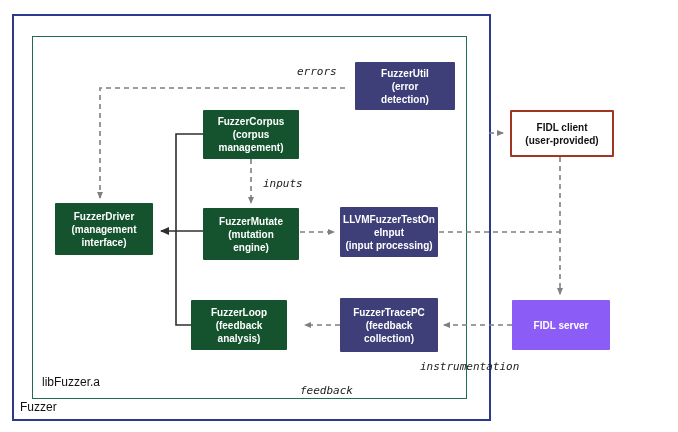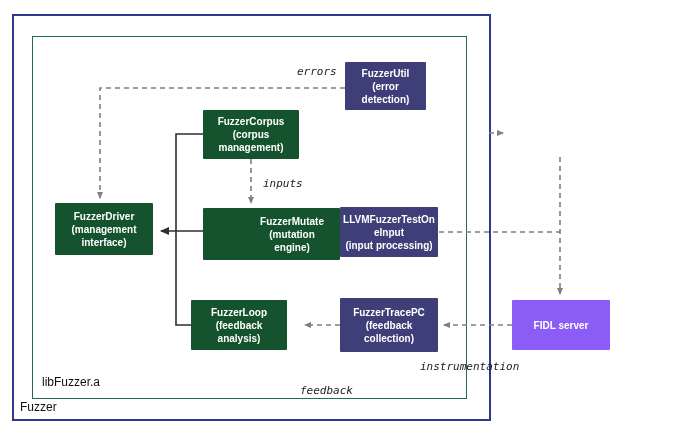--- a/index.html
+++ b/index.html
@@ -74,48 +74,50 @@
     <line x1="489" y1="133" x2="503" y2="133" stroke="#7f7f7f" stroke-width="1.6" stroke-dasharray="5 4" marker-end="url(#arrow-gray)"></line>
 
     <line x1="512" y1="325" x2="444" y2="325" stroke="#7f7f7f" stroke-width="1.6" stroke-dasharray="5 4" marker-end="url(#arrow-gray)"></line>
 
     <line x1="340" y1="325" x2="305" y2="325" stroke="#7f7f7f" stroke-width="1.6" stroke-dasharray="5 4" marker-end="url(#arrow-gray)"></line>
 
     <polyline points="203,134 176,134 176,325 203,325" fill="none" stroke="#2f2f2f" stroke-width="1.6"></polyline>
     <line x1="203" y1="231" x2="161" y2="231" stroke="#2f2f2f" stroke-width="1.6" marker-end="url(#arrow-dark)"></line>
   </svg>
 
-  <div class="box indigo" style="left:345px;top:62px;width:81px;height:48px;">FuzzerUtil
+  <div class="box indigo" style="left:355px;top:62px;width:100px;height:48px;">FuzzerUtil
 (error
 detection)</div>
 
   <div class="box green" style="left:203px;top:110px;width:96px;height:49px;">FuzzerCorpus
 (corpus
 management)</div>
 
   <div class="box green" style="left:55px;top:203px;width:98px;height:52px;">FuzzerDriver
 (management
 interface)</div>
 
-  <div class="box green" style="left:203px;top:208px;width:96px;height:52px;padding-left:41px;">FuzzerMutate
+  <div class="box green" style="left:203px;top:208px;width:96px;height:52px;">FuzzerMutate
 (mutation
 engine)</div>
 
   <div class="box indigo small" style="left:340px;top:207px;width:98px;height:50px;">LLVMFuzzerTestOn
 eInput
 (input processing)</div>
 
   <div class="box green" style="left:191px;top:300px;width:96px;height:50px;">FuzzerLoop
 (feedback
 analysis)</div>
 
   <div class="box indigo" style="left:340px;top:298px;width:98px;height:54px;">FuzzerTracePC
 (feedback
 collection)</div>
 
+  <div class="box outline-red" style="left:510px;top:110px;width:100px;height:43px;">FIDL client
+(user-provided)</div>
 
   <div class="box red-fill" style="left:512px;top:300px;width:98px;height:50px;">FIDL server</div>
 
   <div class="edge-label" style="left:297px;top:65px;">errors</div>
   <div class="edge-label" style="left:263px;top:177px;">inputs</div>
   <div class="edge-label" style="left:300px;top:356px;margin-top:28px;">feedback</div>
   <div class="edge-label" style="left:420px;top:360px;">instrumentation</div>
 
 </div>
 

